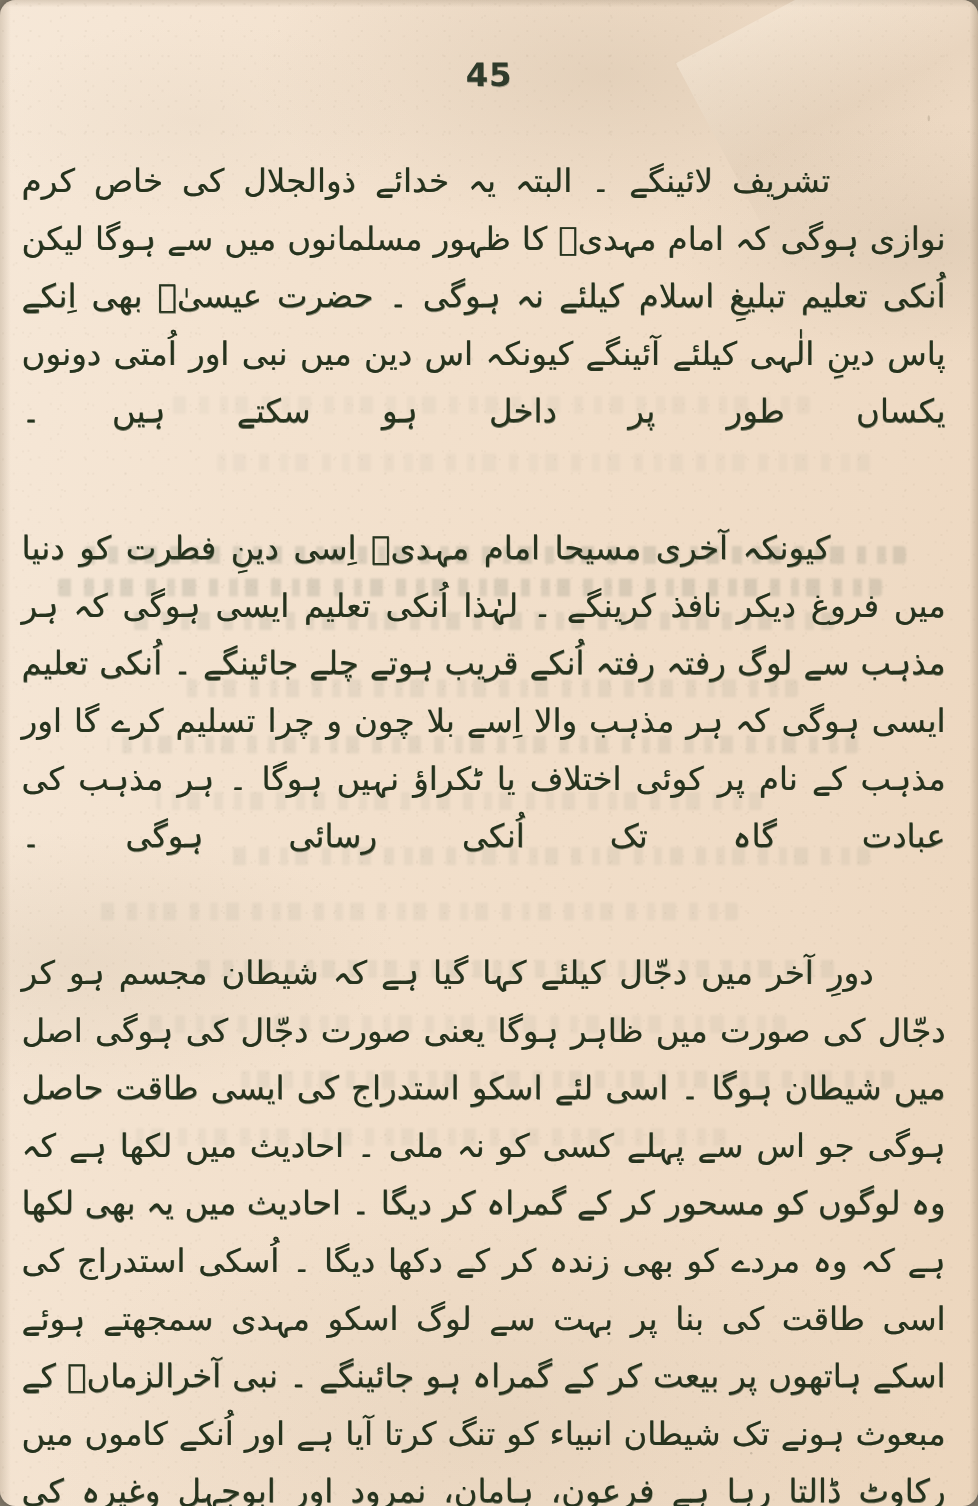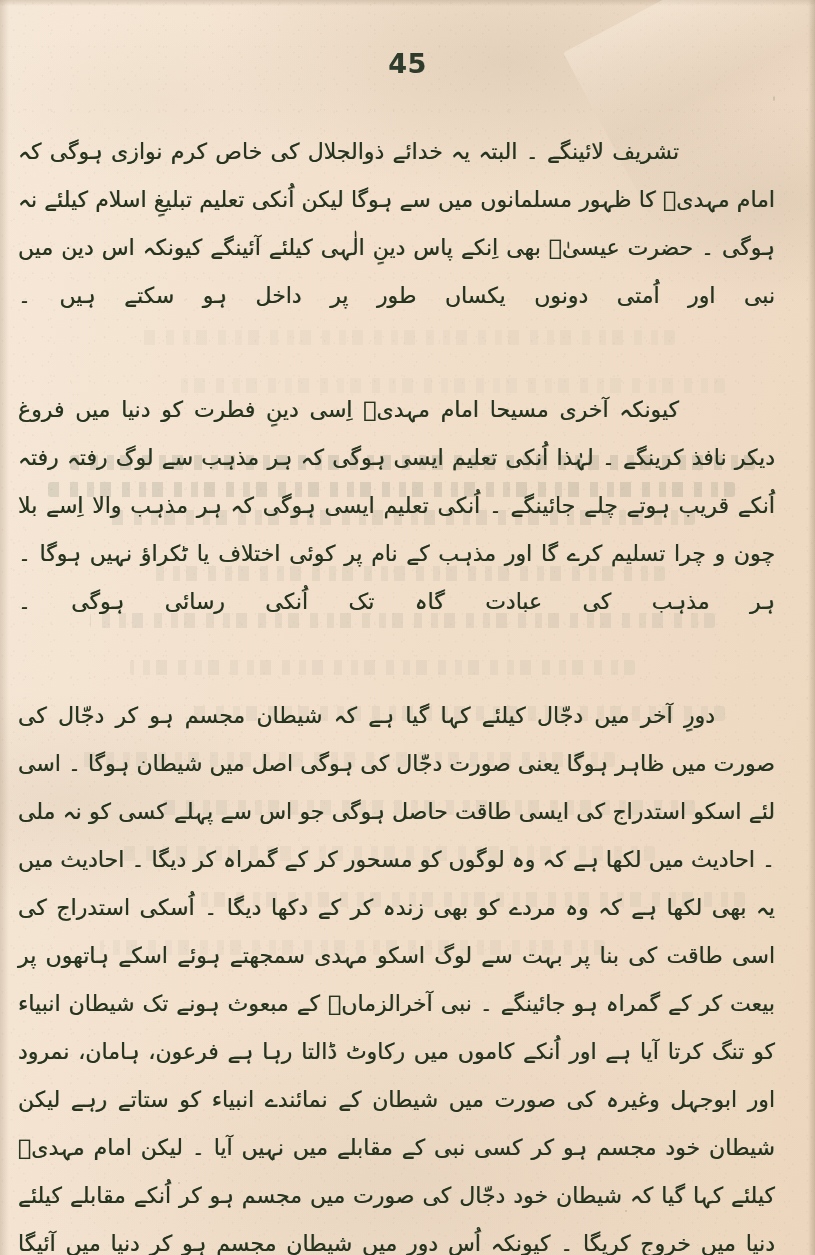--- a/index.html
+++ b/index.html
@@ -23,20 +23,21 @@
     background:
       
       radial-gradient(ellipse 420px 190px at 62% 5%,   rgba(196,176,150,0.30) 0%, rgba(196,176,150,0) 70%),
       radial-gradient(ellipse 300px 140px at 95% 16%,  rgba(190,172,148,0.26) 0%, rgba(190,172,148,0) 72%),
       radial-gradient(ellipse 360px 150px at 8% 64%,   rgba(196,178,152,0.20) 0%, rgba(196,178,152,0) 74%),
       radial-gradient(ellipse 500px 260px at 50% 95%,  rgba(206,186,160,0.22) 0%, rgba(206,186,160,0) 76%),
       radial-gradient(ellipse 260px 120px at 20% 8%,   rgba(232,216,196,0.40) 0%, rgba(232,216,196,0) 70%),
       linear-gradient(100deg, #f6e8d8 0%, #f3e2cf 28%, #f1dec9 55%, #efdbc5 78%, #ecd6bd 100%);
     box-shadow: 0 0 18px rgba(0,0,0,0.45);
     color: #27341f;
+    border-radius: 13px;
   }
 
   
   .paper-grain {
     position: absolute;
     inset: 0;
     pointer-events: none;
     opacity: 0.55;
     background-image:
       radial-gradient(circle at 11% 23%, rgba(150,130,105,0.16) 0.6px, transparent 1.2px),
@@ -122,23 +123,23 @@
   
   .text-body {
     position: absolute;
     top: 128px;
     right: 24px;
     left: 18px;
     direction: rtl;
   }
 
   .urdu-par {
-    margin: 0 16px 18px 0;
+    margin: 0 3px 18px 0;
     font-family: "DejaVu Sans", "Liberation Sans", sans-serif;
-    font-size: 22px;
+    font-size: 27px;
     line-height: 48px;
     text-align: justify;
     text-justify: inter-word;
     color: #26331e;
     text-indent: 0;
     font-weight: 500;
     -webkit-font-smoothing: antialiased;
     text-shadow:
       0.35px 0.35px 0.4px rgba(40,56,36,0.5),
       -0.25px 0.15px 0.3px rgba(40,56,36,0.28);

